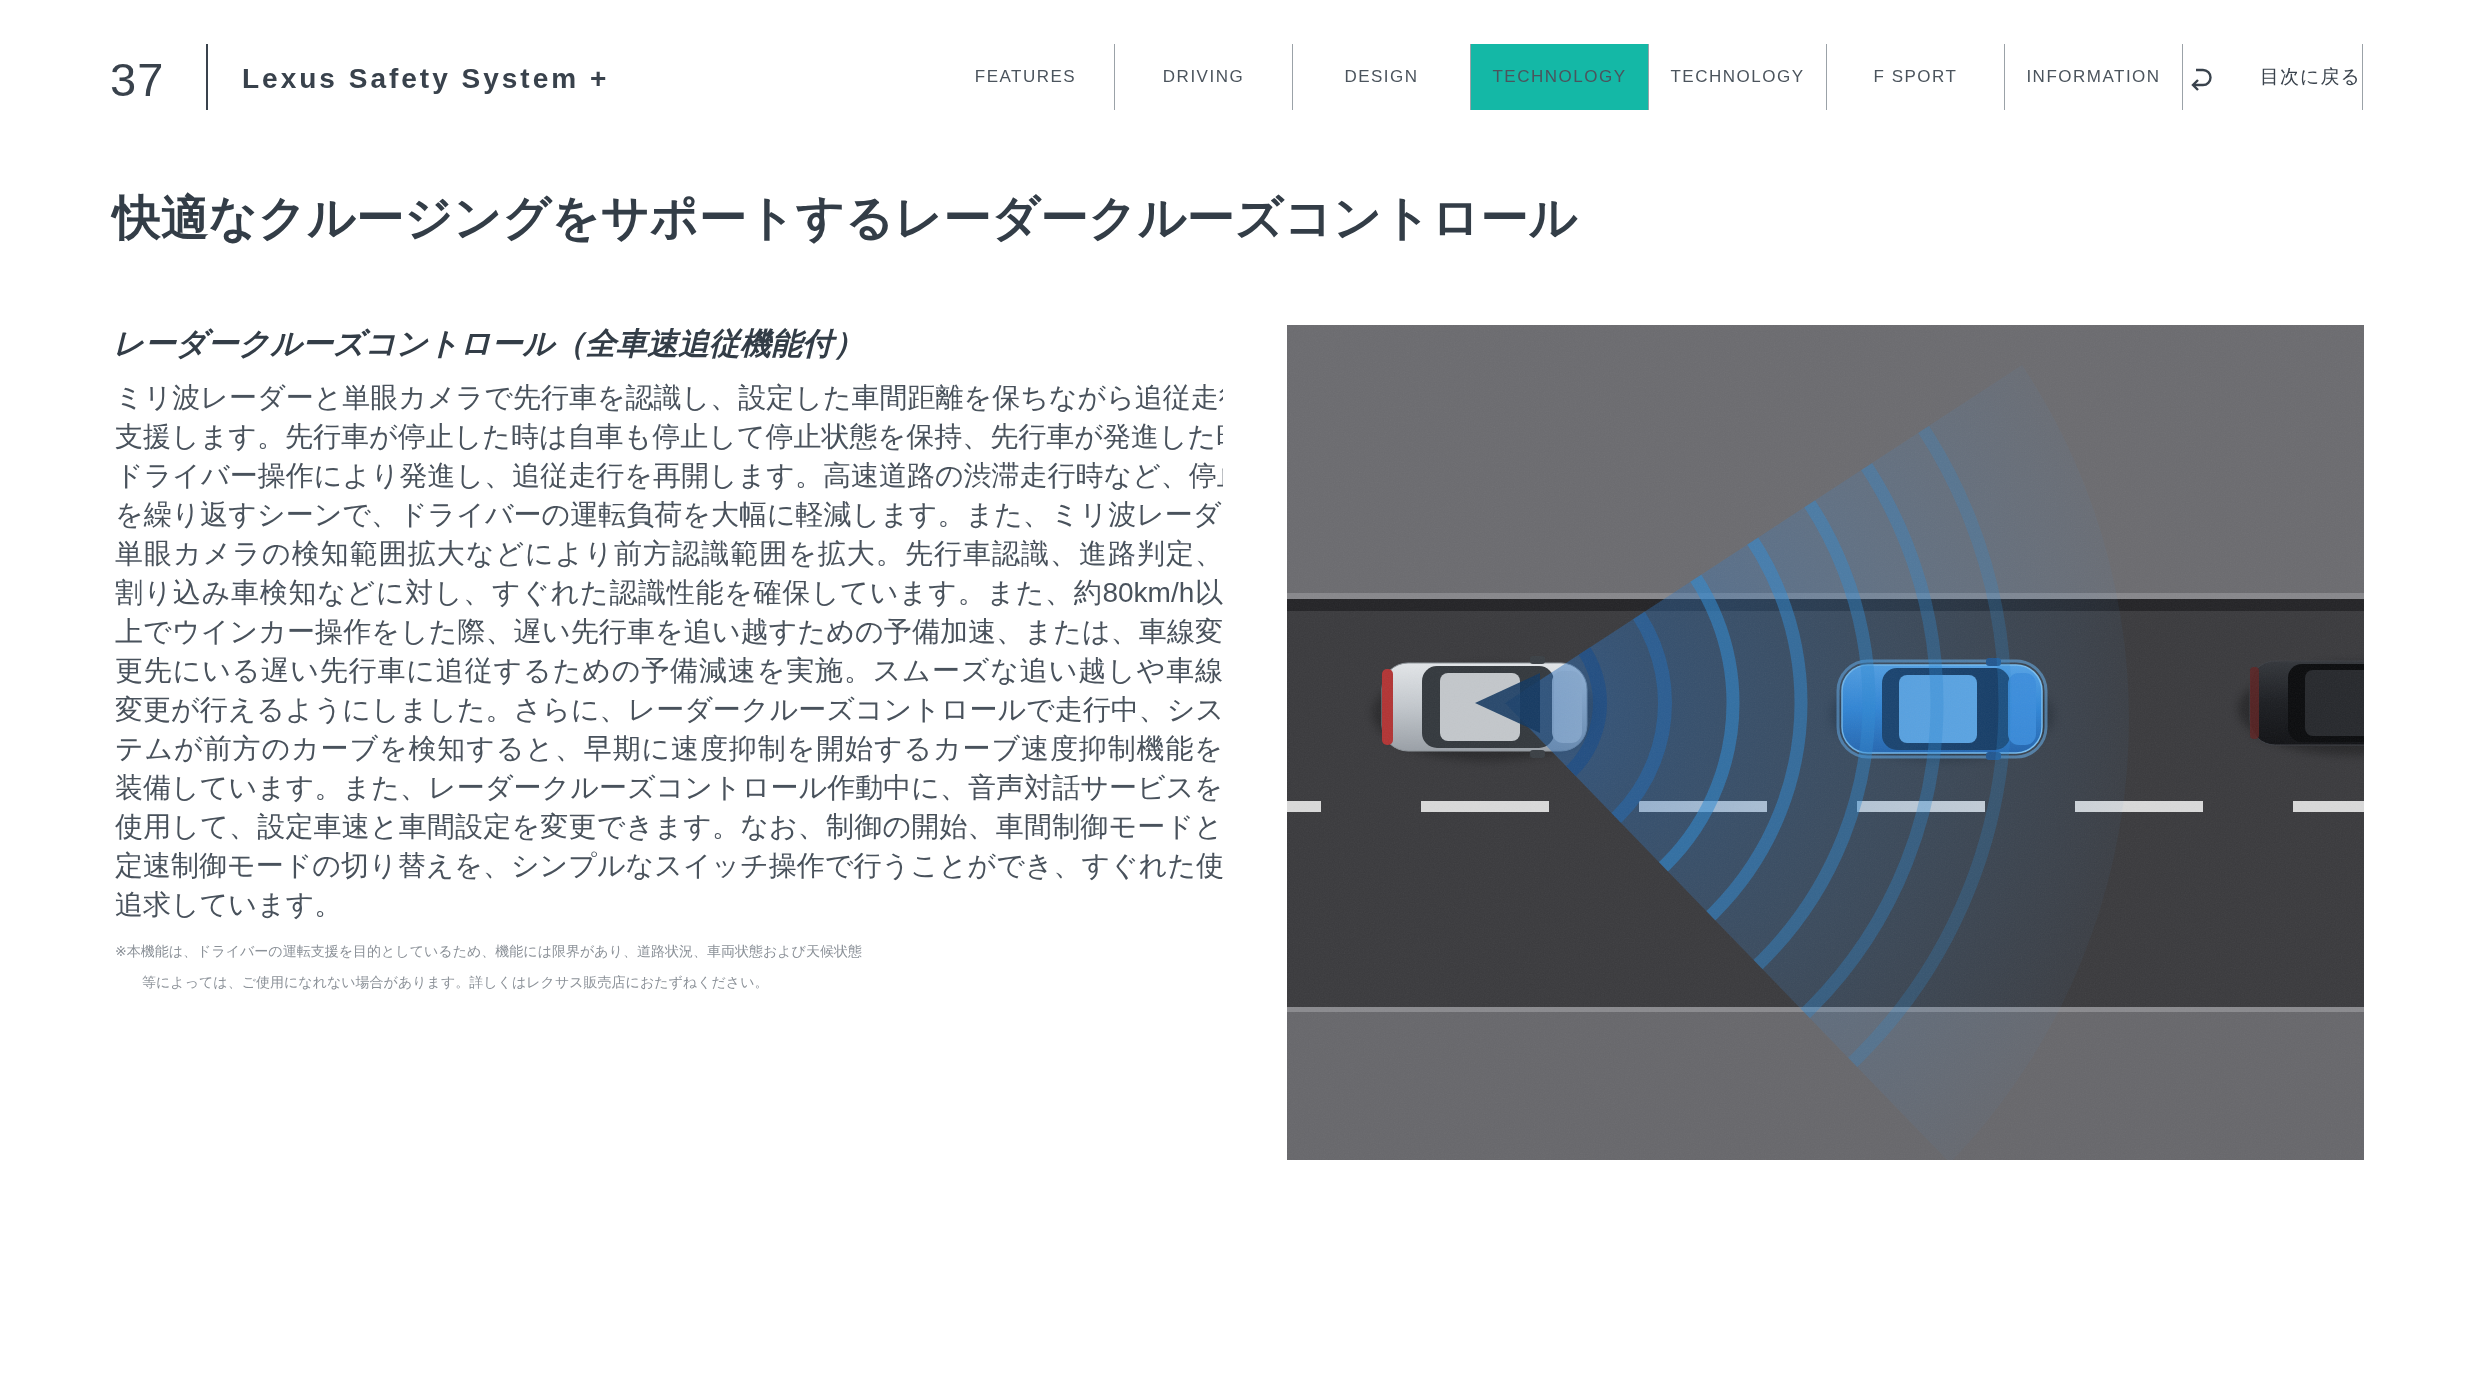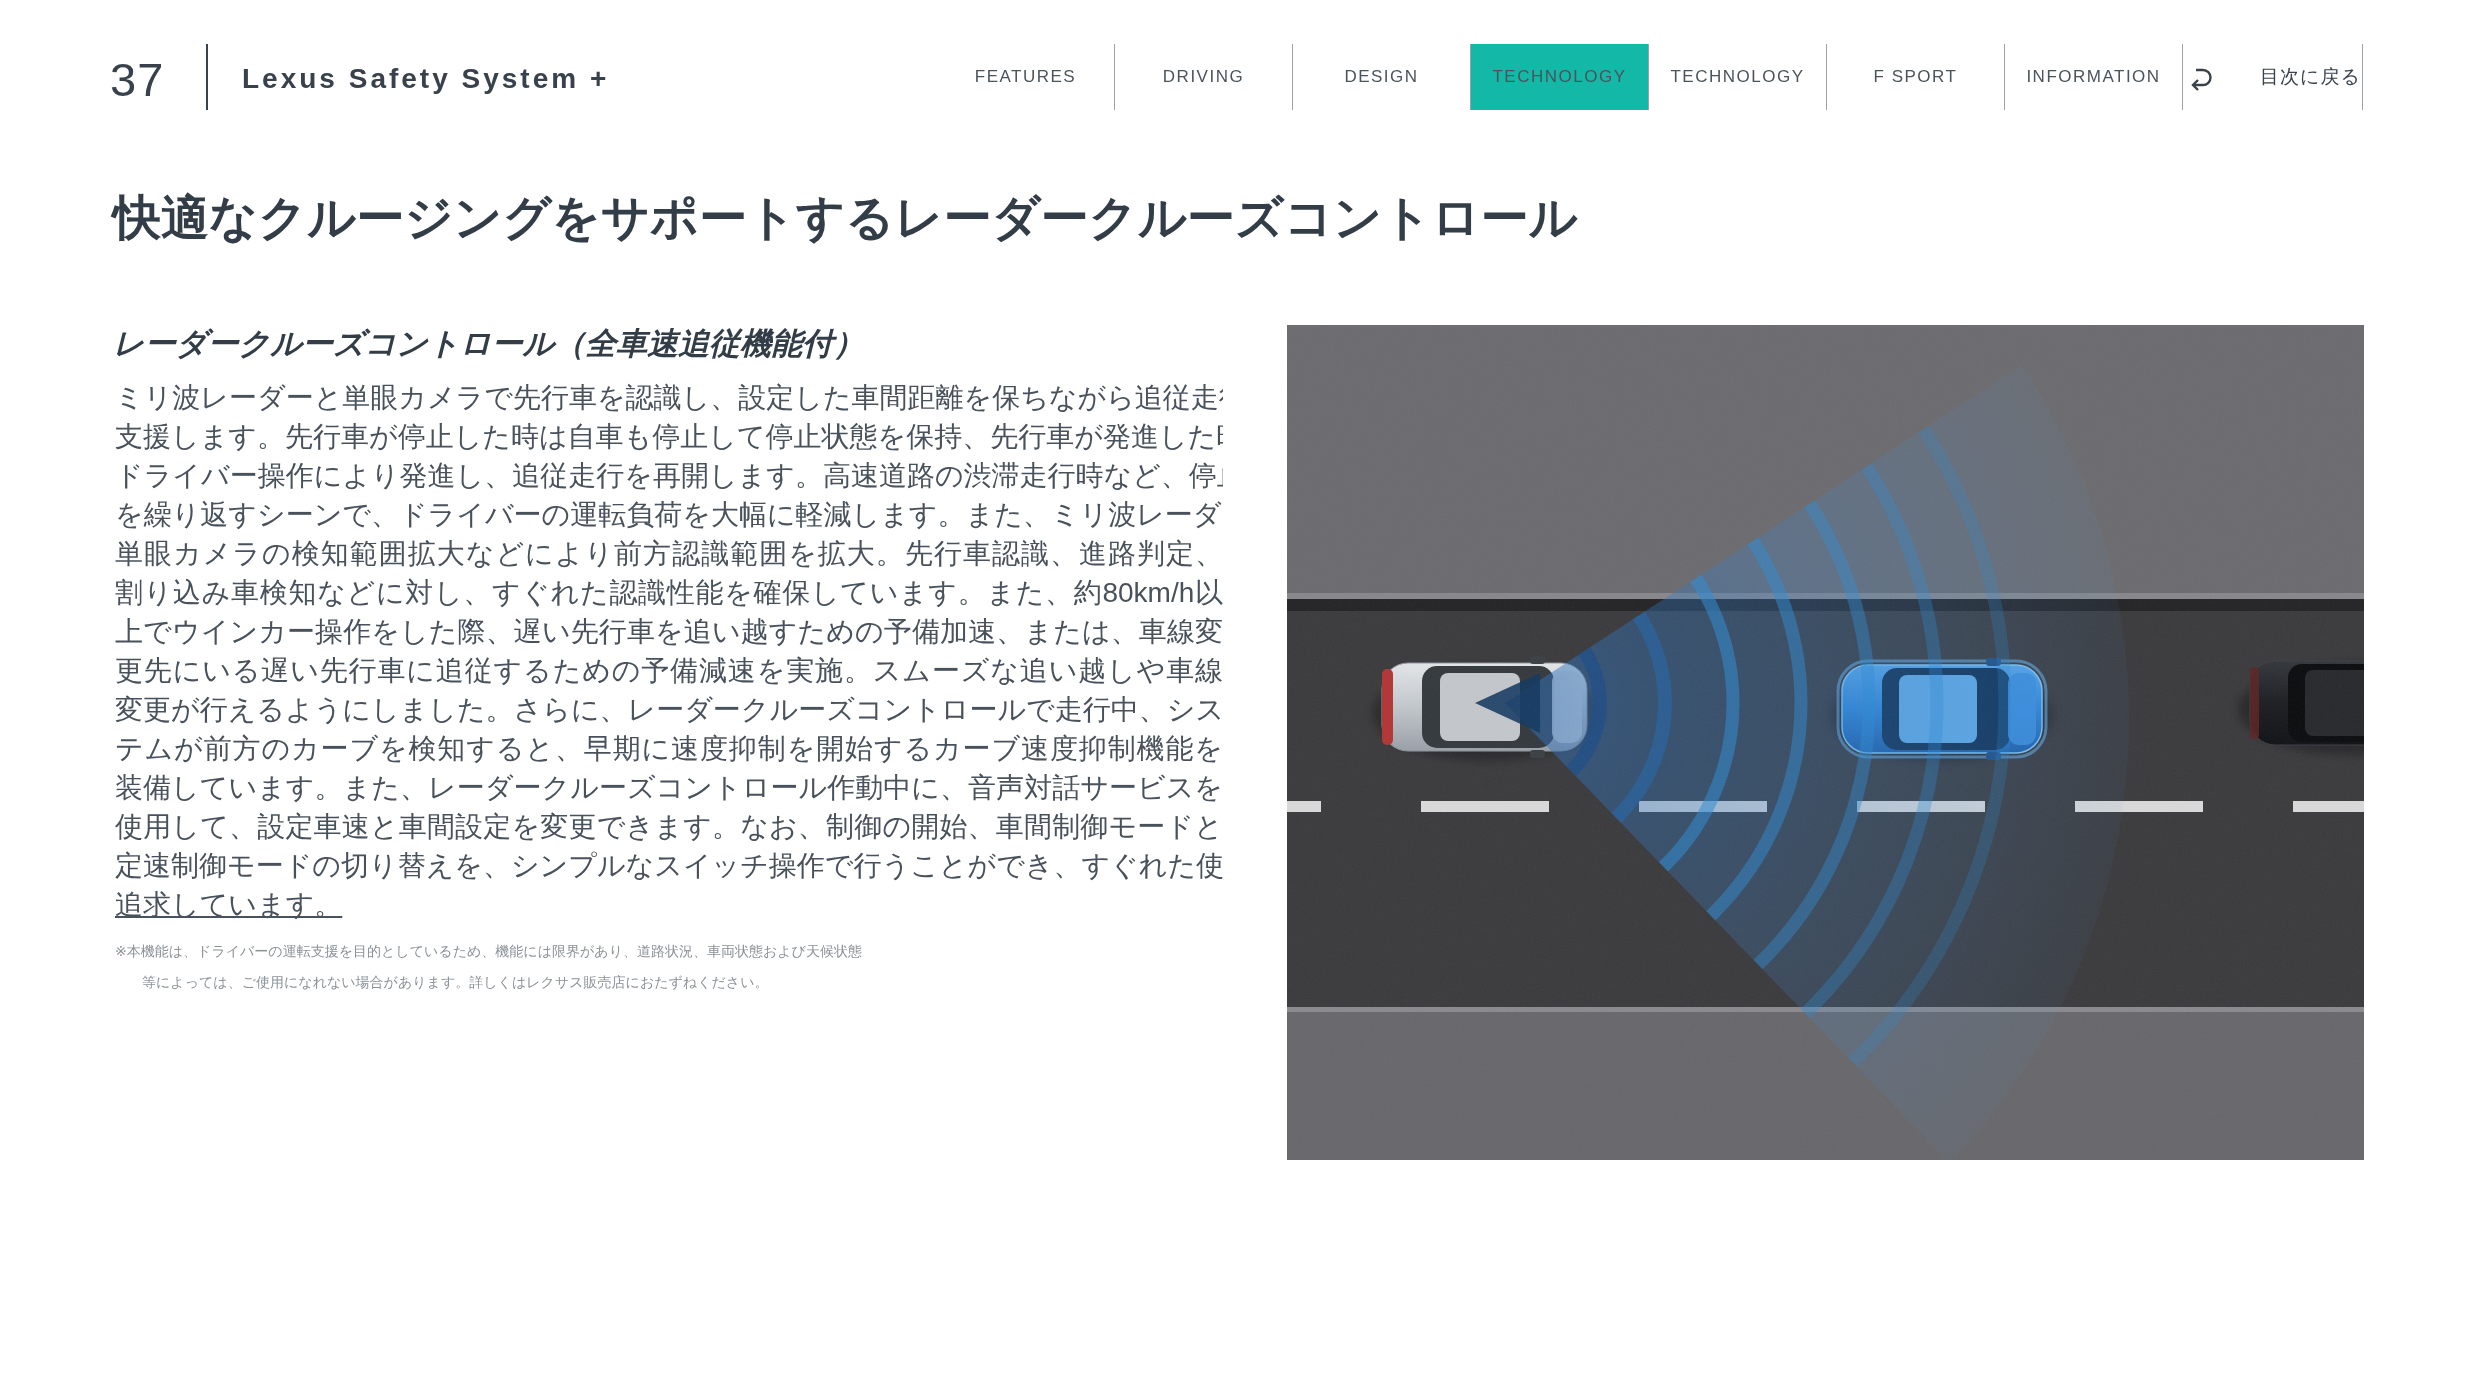--- a/index.html
+++ b/index.html
@@ -24,21 +24,21 @@
   #back-label{font-size:19px;color:#39424c;letter-spacing:1px;}
 
   
   #main-heading{position:absolute;left:113px;top:190px;width:1500px;font-size:48px;font-weight:bold;
        color:#333d47;letter-spacing:0px;line-height:56px;}
   #section-title{position:absolute;left:113px;top:325px;width:1160px;font-size:31px;font-weight:bold;
        color:#333d47;line-height:38px;}
   #body-block{position:absolute;left:115px;top:378px;width:1108px;}
   .bline{font-size:28px;line-height:39px;height:39px;color:#49525c;text-align:justify;text-align-last:justify;
        overflow:hidden;white-space:nowrap;}
-  #body-block .bline:last-child{text-align:center;text-align-last:left;text-decoration:underline;}
+  #body-block .bline:last-child{text-align:center;text-align-last:left;}
   #notes{position:absolute;left:115px;top:936px;width:1125px;color:#8b9198;}
   .note-line{font-size:14px;line-height:31px;}
   .note-line.indent{padding-left:27px;}
 
   
   #figure{position:absolute;left:1287px;top:325px;width:1077px;height:835px;overflow:hidden;}
 </style>
 </head>
 <body>
 

